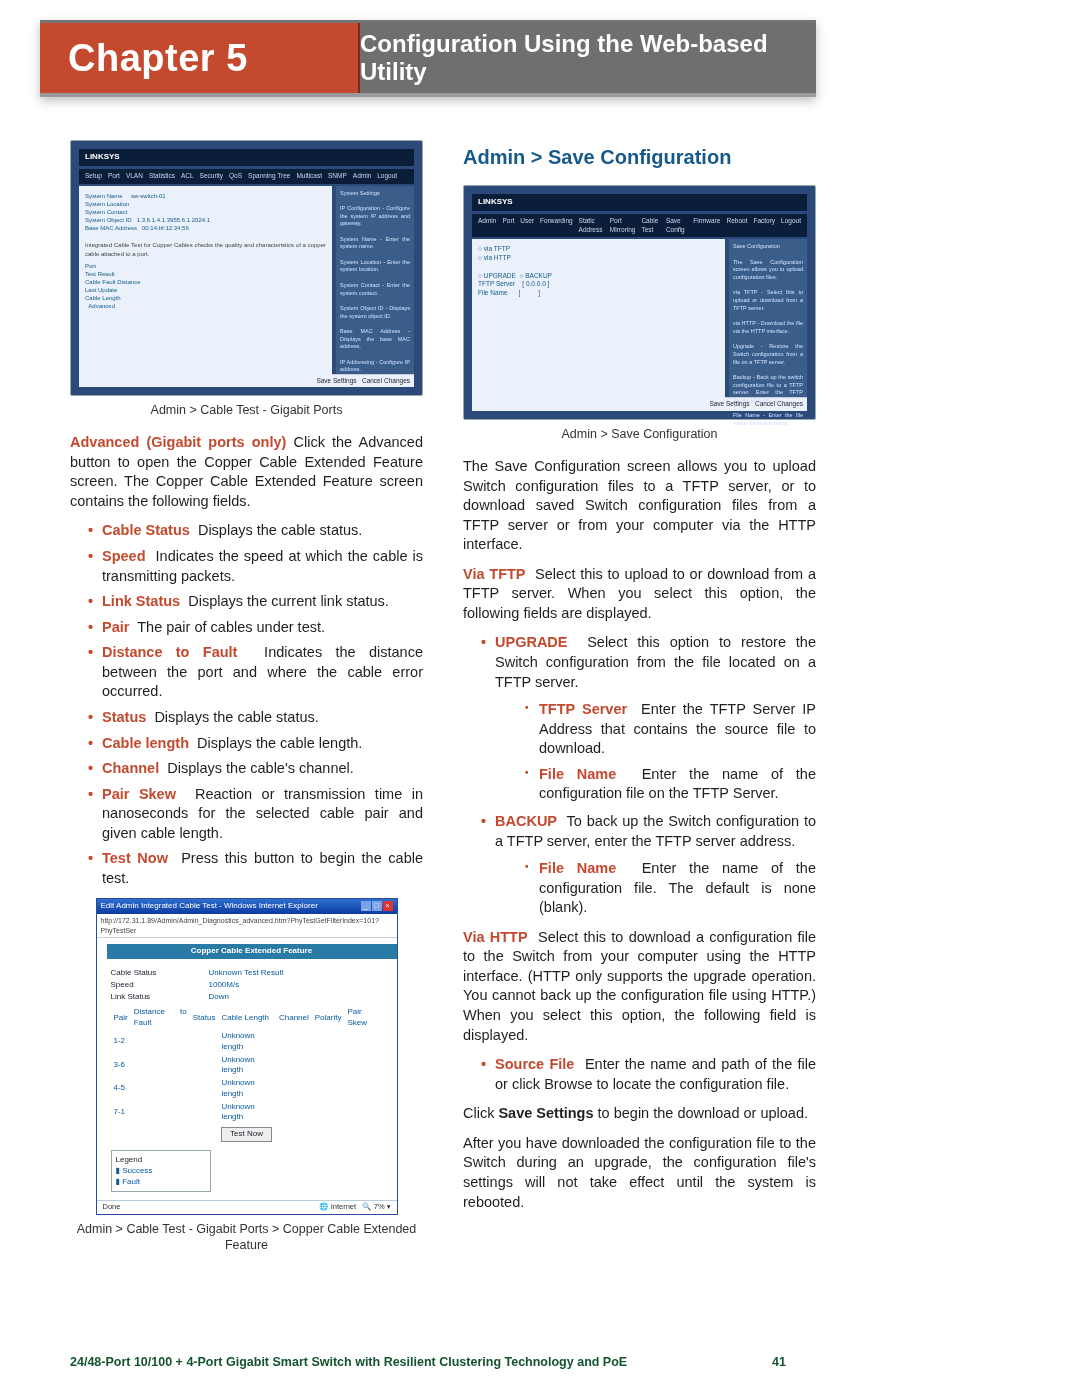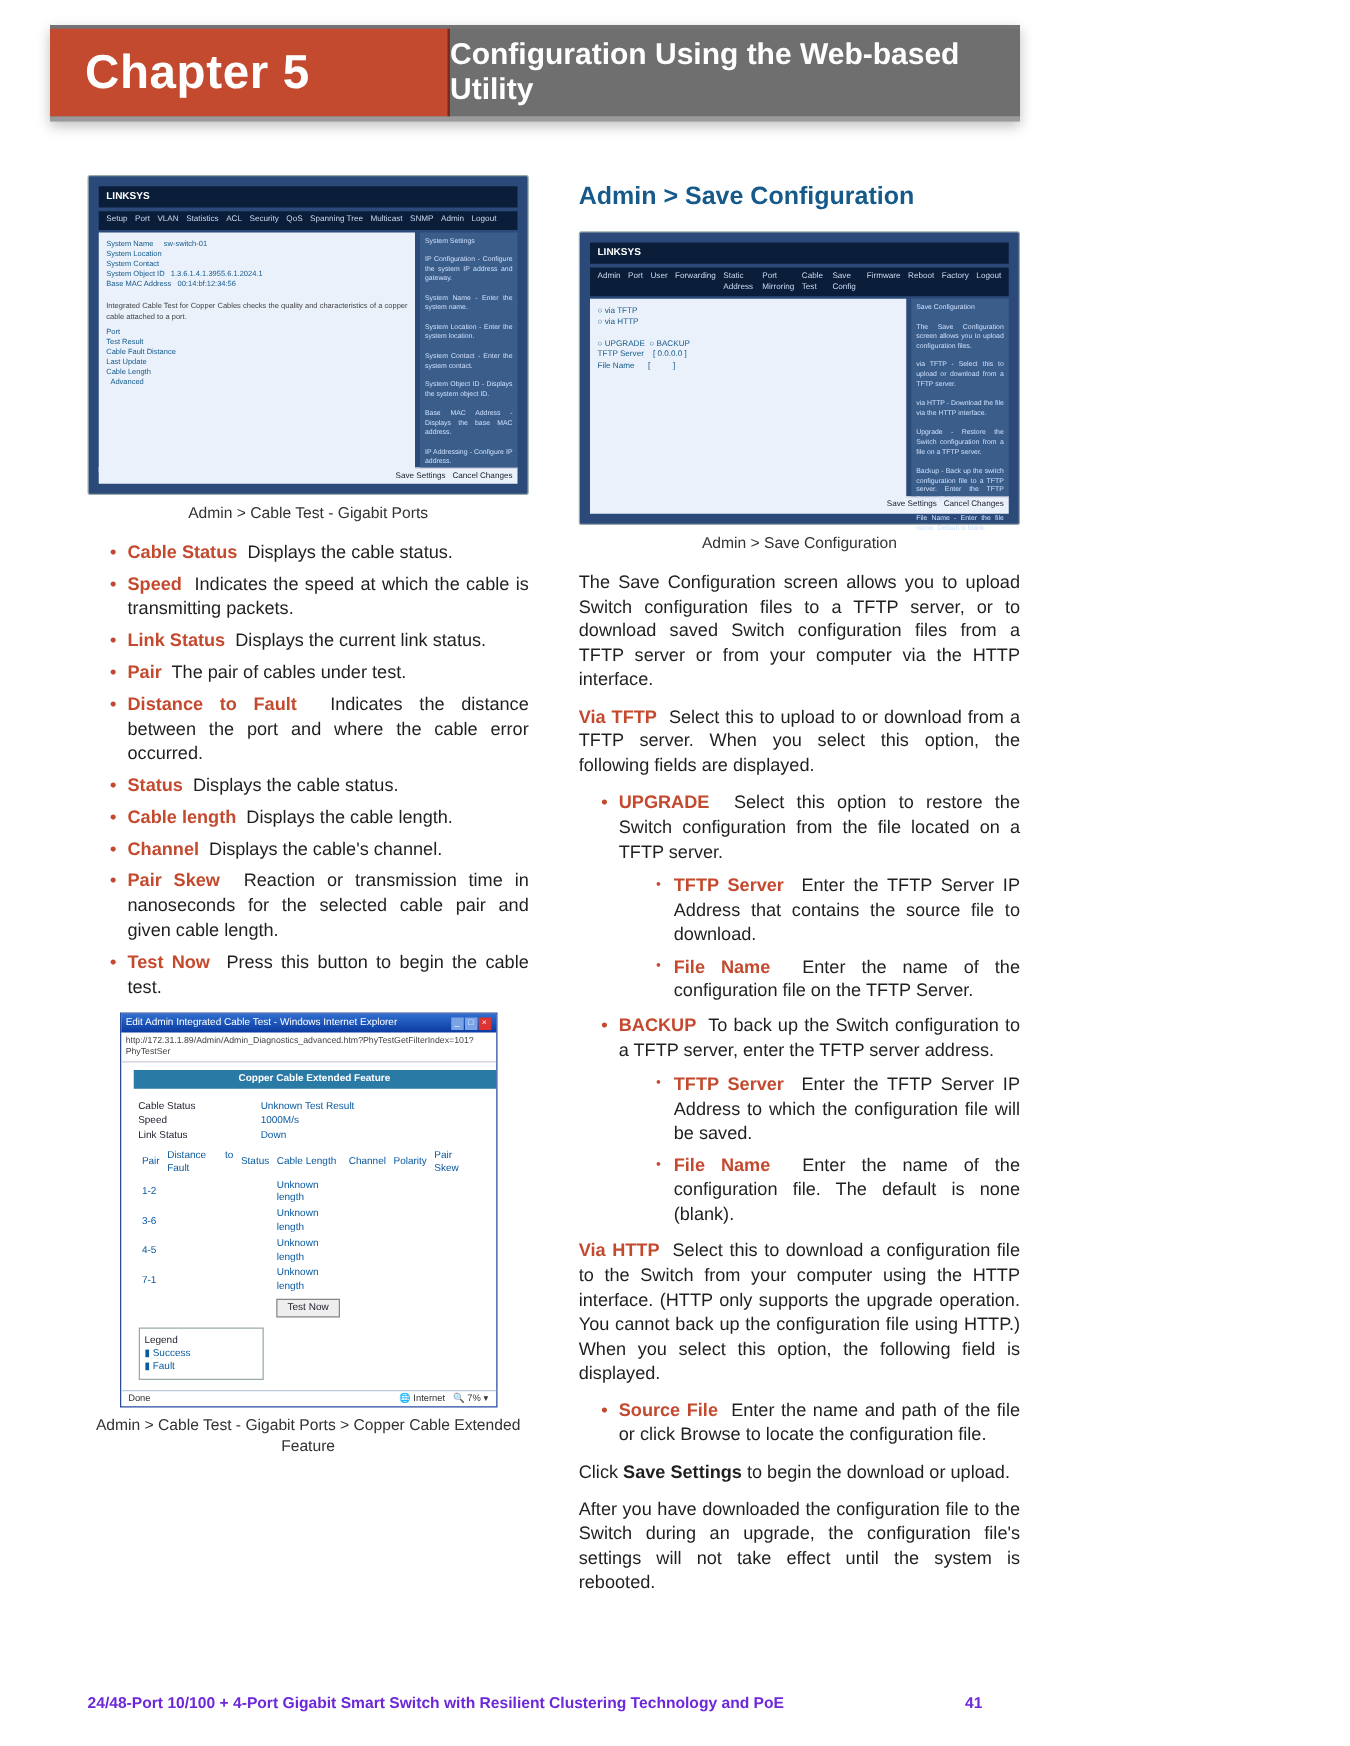--- a/index.html
+++ b/index.html
@@ -147,21 +147,21 @@
   .browserwin .legend { margin-top:8px; border:1px solid #9aa; padding:4px; width:90px; font-size:8px; color:#0a5aa0; }
   .browserwin .status { border-top:1px solid #bcd; padding:1px 6px; font-size:7.5px; color:#333; display:flex; justify-content:space-between; }
   .page-footer {
     position: absolute;
     bottom: 28px;
     left: 70px;
     right: 70px;
     display: flex;
     justify-content: space-between;
     font-size: 12.5px;
-    color: #6d28d9;
+    color: #14532d;
     font-weight: 700;
     align-items: flex-end;
   }
   .page-footer .pn { font-weight:700; }
 </style>
 </head>
 <body>
 
 <div class="page">
 
@@ -210,20 +210,24 @@
              IP Addressing - Configure IP address.
           </div>
         </div>
         <div class="footer">
           <span>Save Settings</span>&nbsp;&nbsp;
           <span>Cancel Changes</span>
         </div>
       </div>
       <div class="caption">Admin &gt; Cable Test - Gigabit Ports</div>
 
+      <p>
+        <span class="fld">Advanced (Gigabit ports only)</span>
+        <span>Click the Advanced button to open the Copper Cable Extended Feature screen. The Copper Cable Extended Feature screen contains the following fields.</span>
+      </p>
 
       <ul>
         <li><span class="fld">Cable Status</span>&nbsp; <span>Displays the cable status.</span></li>
         <li><span class="fld">Speed</span>&nbsp; <span>Indicates the speed at which the cable is transmitting packets.</span></li>
         <li><span class="fld">Link Status</span>&nbsp; <span>Displays the current link status.</span></li>
         <li><span class="fld">Pair</span>&nbsp; <span>The pair of cables under test.</span></li>
         <li><span class="fld">Distance to Fault</span>&nbsp; <span>Indicates the distance between the port and where the cable error occurred.</span></li>
         <li><span class="fld">Status</span>&nbsp; <span>Displays the cable status.</span></li>
         <li><span class="fld">Cable length</span>&nbsp; <span>Displays the cable length.</span></li>
         <li><span class="fld">Channel</span>&nbsp; <span>Displays the cable's channel.</span></li>
@@ -376,21 +380,20 @@
           <span>Select this option to restore the Switch configuration from the file located on a TFTP server.</span>
           <ul class="sub">
             <li><span class="fld">TFTP Server</span>&nbsp; <span>Enter the TFTP Server IP Address that contains the source file to download.</span></li>
             <li><span class="fld">File Name</span>&nbsp; <span>Enter the name of the configuration file on the TFTP Server.</span></li>
           </ul>
         </li>
         <li>
           <span class="fld">BACKUP</span>&nbsp;
           <span>To back up the Switch configuration to a TFTP server, enter the TFTP server address.</span>
           <ul class="sub">
-            <li><span class="fld">TFTP Server</span>&nbsp; <span>Enter the TFTP Server IP Address to which the configuration file will be saved.</span></li>
             <li><span class="fld">File Name</span>&nbsp; <span>Enter the name of the configuration file. The default is none (blank).</span></li>
           </ul>
         </li>
       </ul>
 
       <p>
         <span class="fld">Via HTTP</span>&nbsp;
         <span>Select this to download a configuration file to the Switch from your computer using the HTTP interface. (HTTP only supports the upgrade operation. You cannot back up the configuration file using HTTP.) When you select this option, the following field is displayed.</span>
       </p>
 

